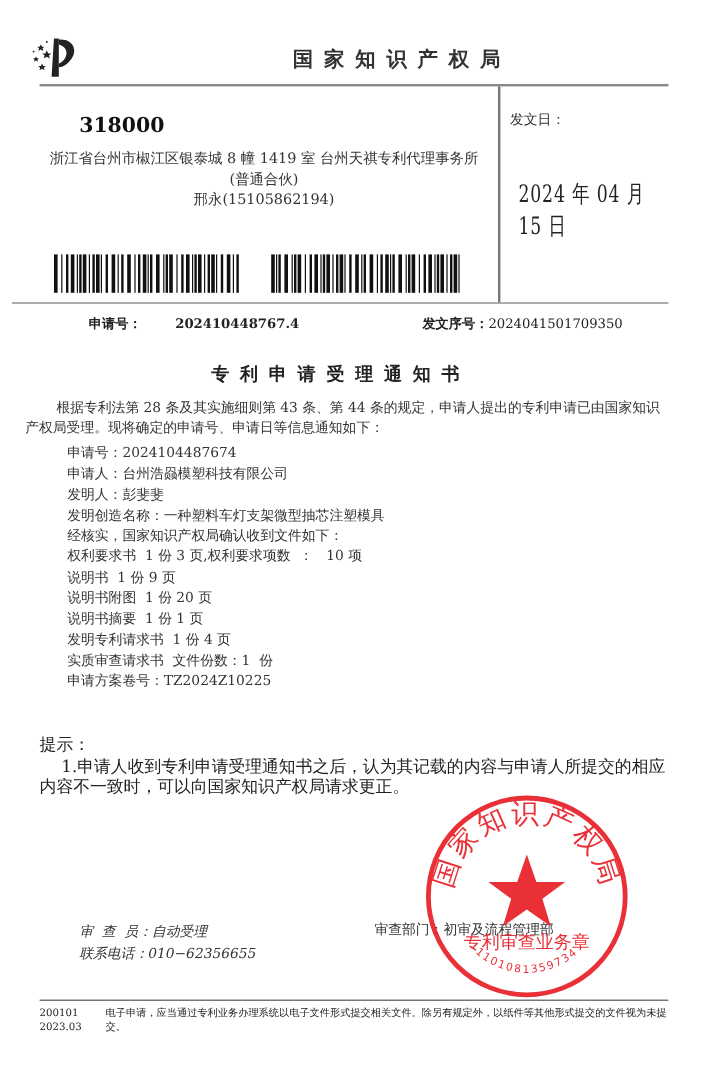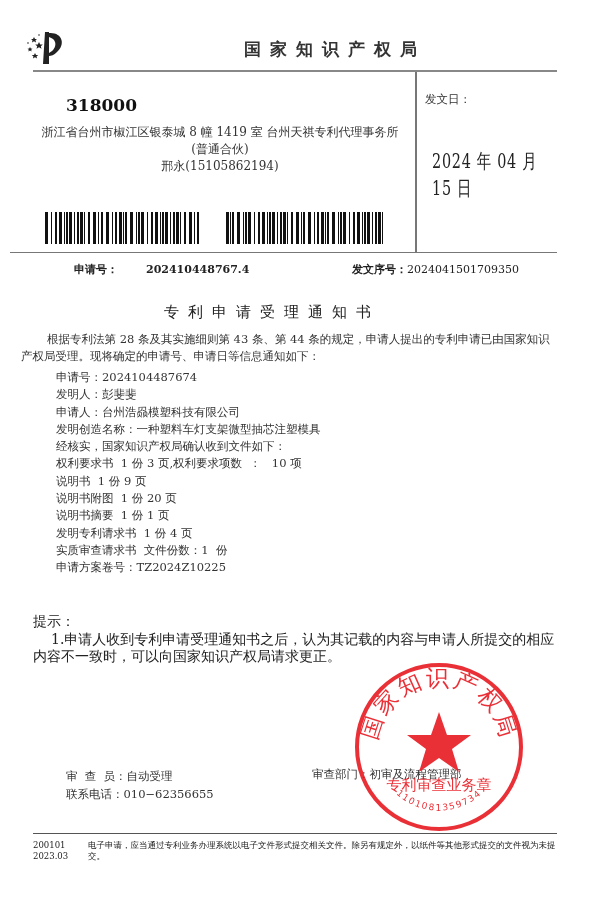--- a/index.html
+++ b/index.html
@@ -11,27 +11,27 @@
   .vrule{left:415px;top:72px;width:1.5px;height:180px;background:#777;}
   .rule-mid{left:10px;top:252px;width:547px;height:1px;background:#777;}
   .postcode{left:66px;top:95px;font-size:17px;font-weight:bold;color:#111;}
   .addr{left:30px;width:380px;top:124px;text-align:center;font-size:12px;line-height:17px;color:#333;}
   .date-label{left:425px;top:92px;font-size:11.5px;color:#333;}
   .date-big{left:432px;top:148px;font-size:20px;color:#222;transform:scaleX(0.72);transform-origin:left top;letter-spacing:1px;}
   .barcode{top:212px;height:32px;display:flex;}
   .barcode span{display:block;height:100%;background:#111;}
   .appno-line{top:262px;font-size:11px;color:#222;}
   .appno-line b{font-weight:bold;margin-left:28px;}
-  .notice-title{left:0;width:544px;top:303px;text-align:center;font-family:"DejaVu Sans","Liberation Sans",sans-serif;font-size:15px;font-weight:normal;letter-spacing:9px;color:#222;}
+  .notice-title{left:12px;width:544px;top:303px;text-align:center;font-family:"DejaVu Sans","Liberation Sans",sans-serif;font-size:15px;font-weight:bold;letter-spacing:9px;color:#222;}
   .para{left:21px;width:530px;top:331px;font-size:11.5px;line-height:17px;color:#333;text-indent:26px;}
   .fields{left:56px;top:369px;font-size:11.5px;line-height:17.3px;color:#333;}
   .fields div{white-space:pre;}
   .tips{left:33px;top:613px;width:530px;font-size:14px;line-height:17.5px;color:#222;}
   .tips .item{text-indent:18px;}
-  .reviewer{left:66px;top:767px;font-size:11.5px;line-height:18px;color:#333;}
+  .reviewer{left:66px;top:767px;font-size:11.5px;line-height:18px;color:#333;font-style:italic;}
   .dept{left:312px;top:767px;font-size:11.5px;color:#333;}
   .rule-bottom{left:33px;top:833px;width:524px;height:1px;background:#555;}
   .footer-codes{left:33px;top:840px;font-size:8.5px;line-height:11px;color:#222;}
   .footer-text{left:88px;top:840px;width:470px;font-size:8.5px;line-height:11px;color:#222;}
   .seal{left:352px;top:660px;width:174px;height:174px;opacity:0.88;}
 </style>
 </head>
 <body>
 
 <svg class="abs logo" viewBox="0 0 50 38">
@@ -149,22 +149,22 @@
   <b>申请号：</b><b>202410448767.4</b>
 </div>
 <div class="abs appno-line" style="left:324px;">
   <b>发文序号：</b><span>2024041501709350</span>
 </div>
 
 <div class="abs notice-title">专利申请受理通知书</div>
 <div class="abs para">根据专利法第 28 条及其实施细则第 43 条、第 44 条的规定，申请人提出的专利申请已由国家知识产权局受理。现将确定的申请号、申请日等信息通知如下：</div>
 <div class="abs fields">
   <div>申请号：2024104487674</div>
+  <div>申请人：台州浩赑模塑科技有限公司</div>
   <div>发明人：彭斐斐</div>
-  <div>申请人：台州浩赑模塑科技有限公司</div>
   <div>发明创造名称：一种塑料车灯支架微型抽芯注塑模具</div>
   <div>经核实，国家知识产权局确认收到文件如下：</div>
   <div>权利要求书  1 份 3 页,权利要求项数  ：   10 项</div>
   <div>说明书  1 份 9 页</div>
   <div>说明书附图  1 份 20 页</div>
   <div>说明书摘要  1 份 1 页</div>
   <div>发明专利请求书  1 份 4 页</div>
   <div>实质审查请求书  文件份数：1  份</div>
   <div>申请方案卷号：TZ2024Z10225</div>
 </div>

